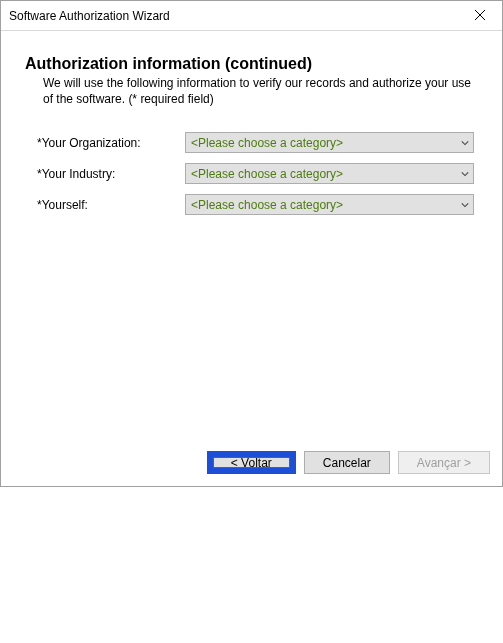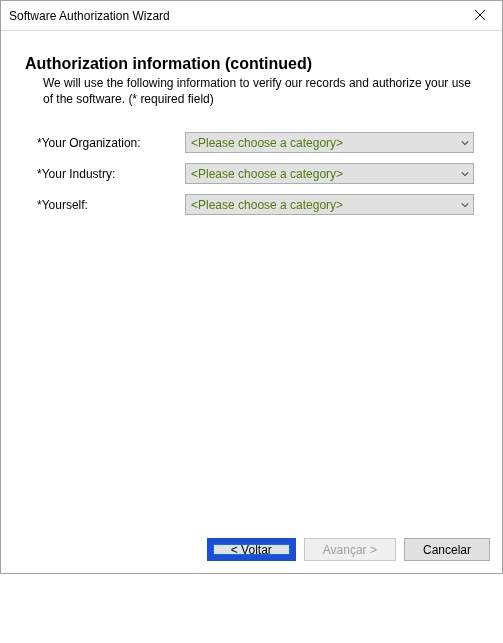--- a/index.html
+++ b/index.html
@@ -7,21 +7,21 @@
       margin: 0; padding: 0;
       width: 503px; height: 643px;
       font-family: "Segoe UI", Tahoma, sans-serif;
       font-size: 12px;
       color: #000;
       background: #fff;
       overflow: hidden;
     }
     .window {
       width: 503px;
-      height: 574px;
+      height: 487px;
       border: 1px solid #a0a0a0;
       background: #fff;
       display: flex;
       flex-direction: column;
     }
     .titlebar {
       display: flex;
       align-items: center;
       justify-content: space-between;
       height: 30px;
@@ -199,16 +199,16 @@
         </div>
       </div>
 
     </div>
 
 
   </div>
 
   <div class="footer">
     <button type="button" class="btn default">&lt; Voltar</button>
+    <button type="button" class="btn">Cancelar</button>
     <button type="button" class="btn disabled">Avançar &gt;</button>
-    <button type="button" class="btn">Cancelar</button>
   </div>
 </div>
 
 </body></html>

